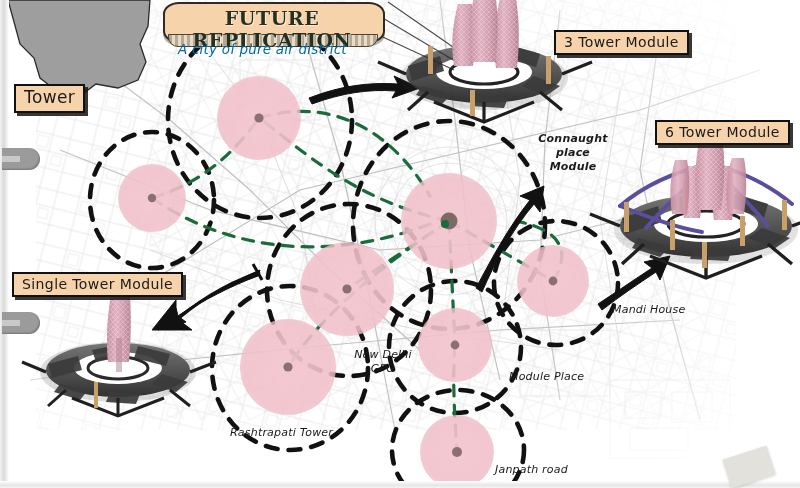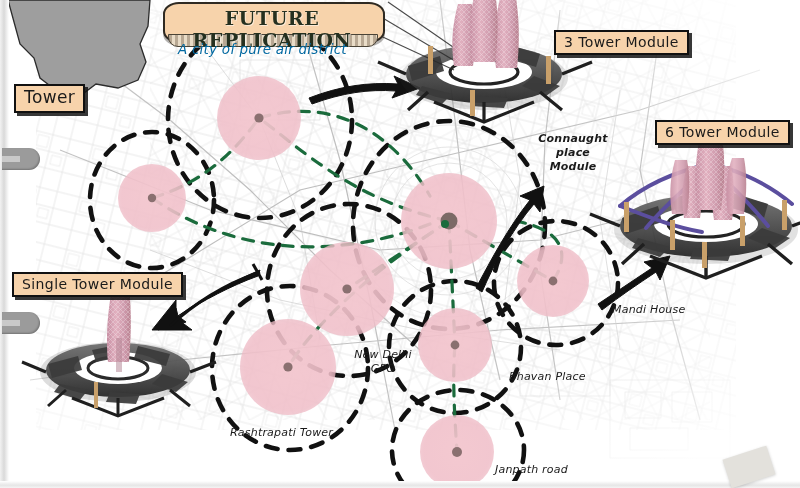--- a/index.html
+++ b/index.html
@@ -399,17 +399,17 @@
 
   <div class="label-box" style="left:14px; top:84px; font-size:17px;">Tower</div>
 
   <div class="label-box" style="left:12px; top:256px;margin-top:16px;">Single Tower Module</div>
   <div class="label-box" style="left:554px; top:30px;">3 Tower Module</div>
   <div class="label-box" style="left:655px; top:120px;">6 Tower Module</div>
 
   <div class="annot two" style="left:527px; top:132px;font-weight:bold;">Connaught place<br>Module</div>
   <div class="annot two" style="left:337px; top:348px;text-align:center;">New Delhi<br>GPO</div>
   <div class="annot" style="left:230px; top:426px;">Rashtrapati Tower</div>
-  <div class="annot" style="left:509px; top:370px;">Bhavan Place</div>
+  <div class="annot" style="left:509px; top:370px;">Module Place</div>
   <div class="annot" style="left:612px; top:303px;">Mandi House</div>
   <div class="annot" style="left:495px; top:463px;">Janpath road</div>
 
 </div>
 
 </body></html>

